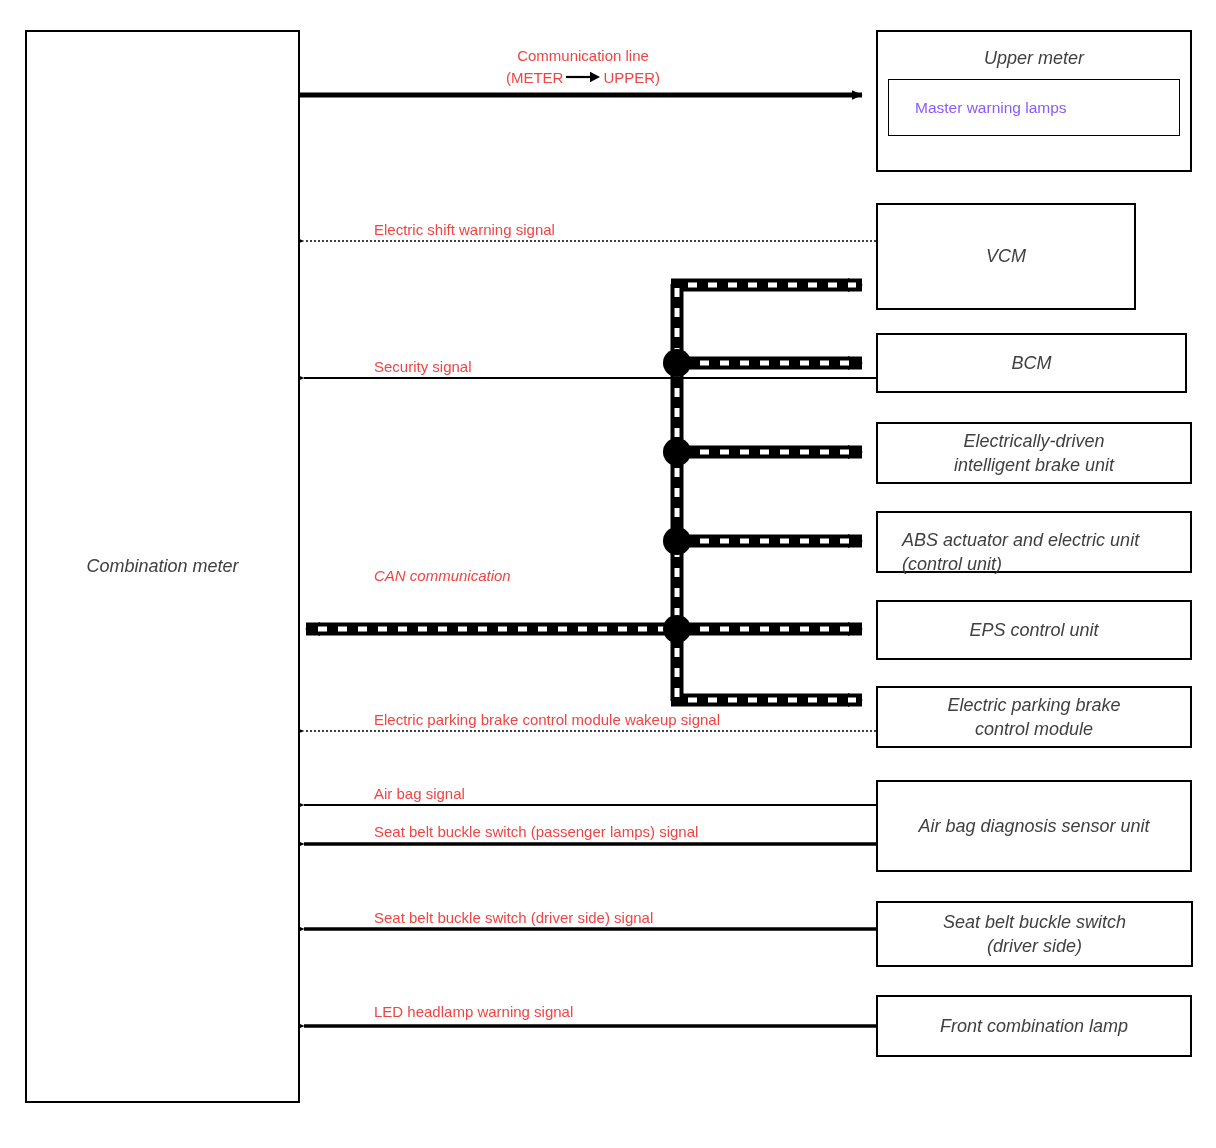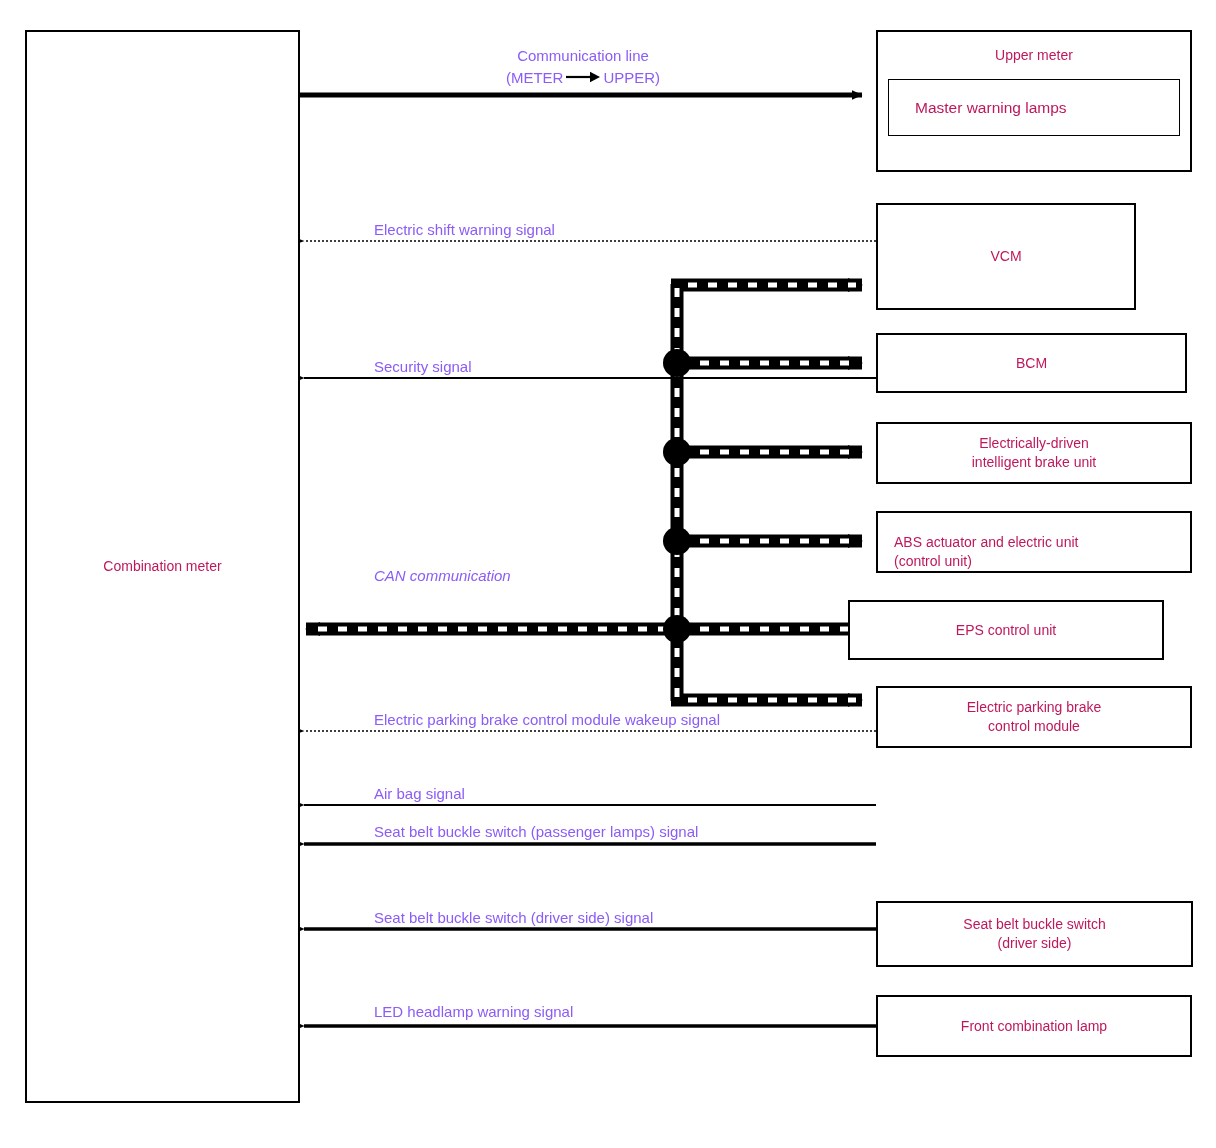--- a/index.html
+++ b/index.html
@@ -25,50 +25,51 @@
   .node-box {
     position: absolute;
     box-sizing: border-box;
     border: 2px solid #000000;
     background: #ffffff;
     display: flex;
     flex-direction: column;
     justify-content: center;
   }
   .node-label {
-    font-size: 14px;
-    color: #be185d;
+    font-size: 18px;
+    color: #404040;
     line-height: 1.35;
     text-align: center;
     padding: 0 10px;
     white-space: pre-line;
+    font-style: italic;
   }
   .node-label.left-align {
     text-align: left;
-    padding-left: 16px;
+    padding-left: 24px;
     margin-top: 20px;
   }
   .inner-box {
     position: absolute;
     box-sizing: border-box;
     border: 1.5px solid #000000;
     background: #ffffff;
     display: flex;
     align-items: center;
   }
   .inner-label {
     font-size: 15.5px;
-    color: #be185d;
+    color: #8b5cf6;
     padding-left: 26px;
     text-align: left;
   }
   .edge-label {
     position: absolute;
     font-size: 15px;
-    color: #8b5cf6;
+    color: #ef4444;
     white-space: nowrap;
     background: transparent;
   }
   .edge-label.centered {
     text-align: center;
     line-height: 1.45;
   }
   .inline-arrow {
     display: inline-block;
     vertical-align: middle;
@@ -178,29 +179,32 @@
   <div class="node-box" style="left:876px; top:422px; width:316px; height:62px;">
     <div class="node-label">Electrically-driven
 intelligent brake unit</div>
   </div>
 
   <div class="node-box" style="left:876px; top:511px; width:316px; height:62px;">
     <div class="node-label left-align">ABS actuator and electric unit
 (control unit)</div>
   </div>
 
-  <div class="node-box" style="left:848px; top:600px; width:316px; height:60px;">
+  <div class="node-box" style="left:876px; top:600px; width:316px; height:60px;">
     <div class="node-label">EPS control unit</div>
   </div>
 
   <div class="node-box" style="left:876px; top:686px; width:316px; height:62px;">
     <div class="node-label">Electric parking brake
 control module</div>
   </div>
 
+  <div class="node-box" style="left:876px; top:780px; width:316px; height:92px;">
+    <div class="node-label">Air bag diagnosis sensor unit</div>
+  </div>
 
   <div class="node-box" style="left:876px; top:901px; width:317px; height:66px;">
     <div class="node-label">Seat belt buckle switch
 (driver side)</div>
   </div>
 
   <div class="node-box" style="left:876px; top:995px; width:316px; height:62px;">
     <div class="node-label">Front combination lamp</div>
   </div>
 

